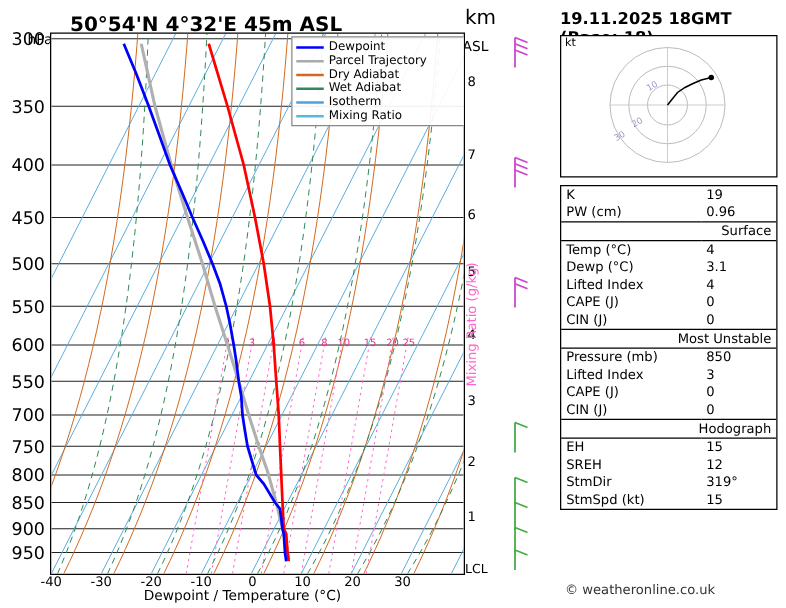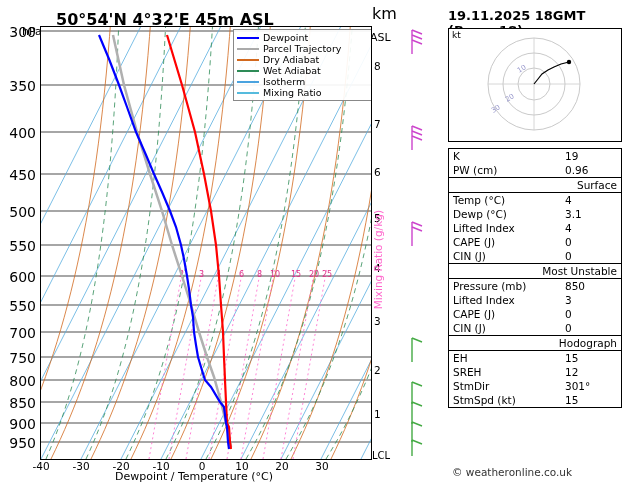--- a/index.html
+++ b/index.html
@@ -374,21 +374,21 @@
     <tr>
       <td>EH</td>
       <td class="v">15</td>
     </tr>
     <tr>
       <td>SREH</td>
       <td class="v">12</td>
     </tr>
     <tr>
       <td>StmDir</td>
-      <td class="v">301°</td>
+      <td class="v">319°</td>
     </tr>
     <tr>
       <td>StmSpd (kt)</td>
       <td class="v">15</td>
     </tr>
   </tbody>
     </table>
 </div>
 
 <div class="abs" id="copyright">© weatheronline.co.uk</div>

